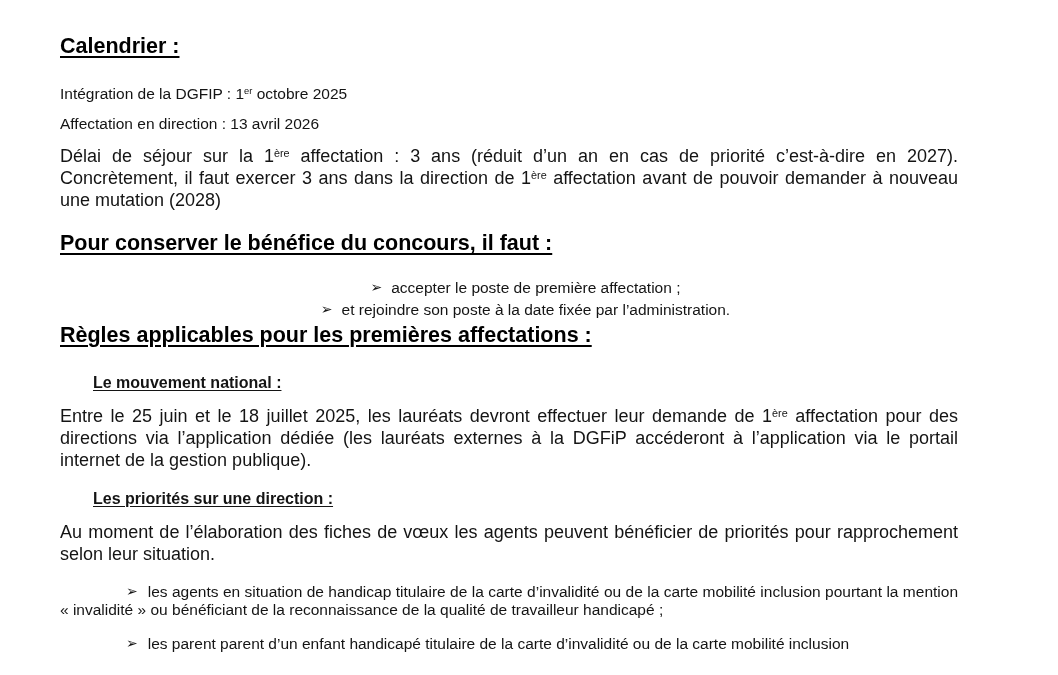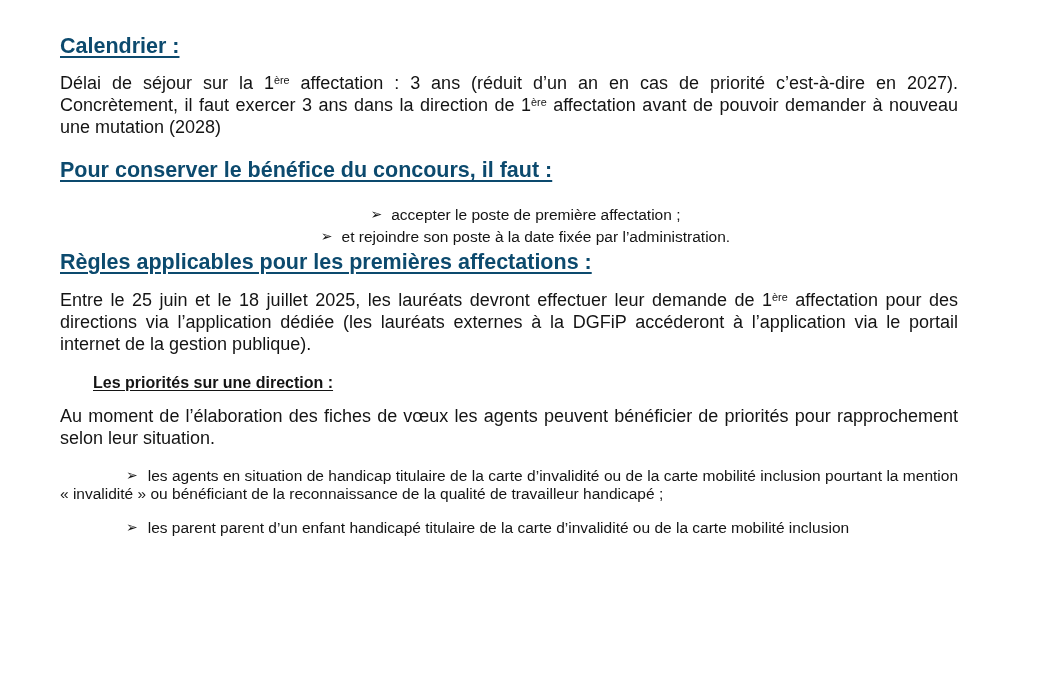--- a/index.html
+++ b/index.html
@@ -18,21 +18,21 @@
     box-sizing: border-box;
     width: 1058px;
     height: 675px;
     padding: 32px 100px 0 60px;
     background: #ffffff;
   }
   .h1 {
     font-size: 21.5px;
     line-height: 28px;
     font-weight: 700;
-    color: #0c4a6e;
+    color: #000000;
     text-decoration: underline;
     text-underline-offset: 3px;
     margin: 0;
   }
   .h1.m2 { margin-top: 14px; }
   .h1.m3 { }
   .cal-line {
     font-size: 15.5px;
     line-height: 18px;
     margin-top: 12px;
@@ -85,40 +85,45 @@
   }
   .bullet-para .bullet-glyph { margin-right: 10px; }
 </style>
 </head>
 <body>
 
 <div class="page">
 
   <div class="h1">Calendrier :</div>
 
+  <div class="cal-line first">
+    <span>Intégration de la DGFIP : 1</span><sup class="sp">er</sup><span> octobre 2025</span>
+  </div>
 
 
+  <div class="cal-line">Affectation en direction : 13 avril 2026</div>
 
   <p class="para">
     <span>Délai de séjour sur la 1</span><sup class="sp">ère</sup><span> affectation : 3 ans (réduit d’un an en cas de priorité c’est-à-dire en 2027). Concrètement, il faut exercer 3 ans dans la direction de 1</span><sup class="sp">ère</sup><span> affectation avant de pouvoir demander à nouveau une mutation (2028)</span>
   </p>
 
   <div class="h1 m2">Pour conserver le bénéfice du concours, il faut :</div>
 
   <div class="bullet-list">
     <div class="bullet-item">
       <span class="bullet-glyph">➢</span><span>accepter le poste de première affectation ;</span>
     </div>
     <div class="bullet-item">
       <span class="bullet-glyph">➢</span><span>et rejoindre son poste à la date fixée par l’administration.</span>
     </div>
   </div>
 
   <div class="h1 m3">Règles applicables pour les premières affectations :</div>
 
+  <div class="sub-heading">Le mouvement national :</div>
 
   <p class="para m13">
     <span>Entre le 25 juin et le 18 juillet 2025, les lauréats devront effectuer leur demande de 1</span><sup class="sp">ère</sup><span> affectation pour des directions via l’application dédiée (les lauréats externes à la DGFiP accéderont à l’application via le portail internet de la gestion publique).</span>
   </p>
 
   <div class="sub-heading m14">Les priorités sur une direction :</div>
 
   <p class="para m13">Au moment de l’élaboration des fiches de vœux les agents peuvent bénéficier de priorités pour rapprochement selon leur situation.</p>
 
   <p class="bullet-para">

